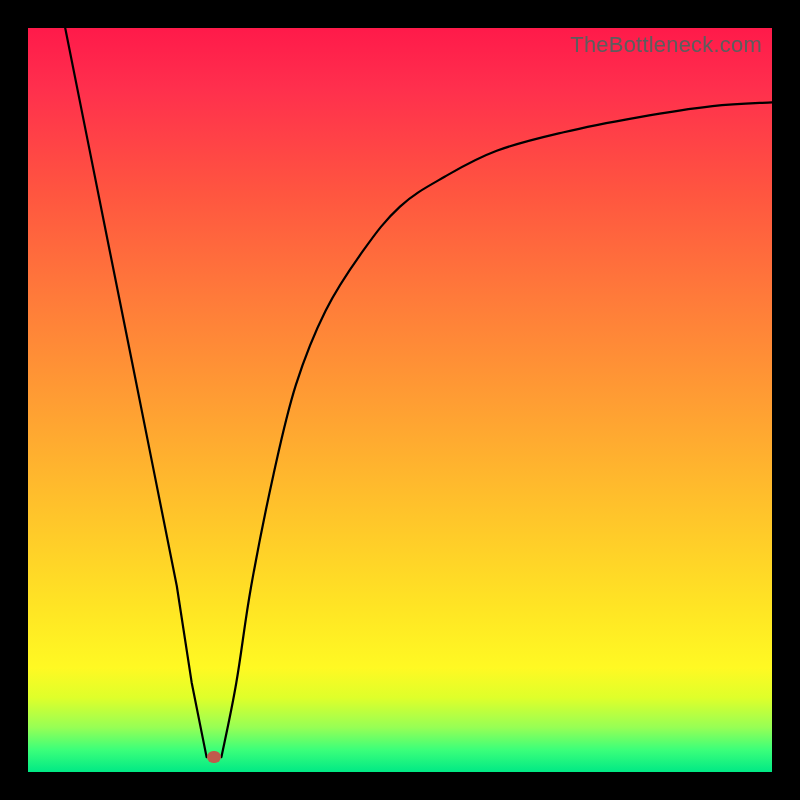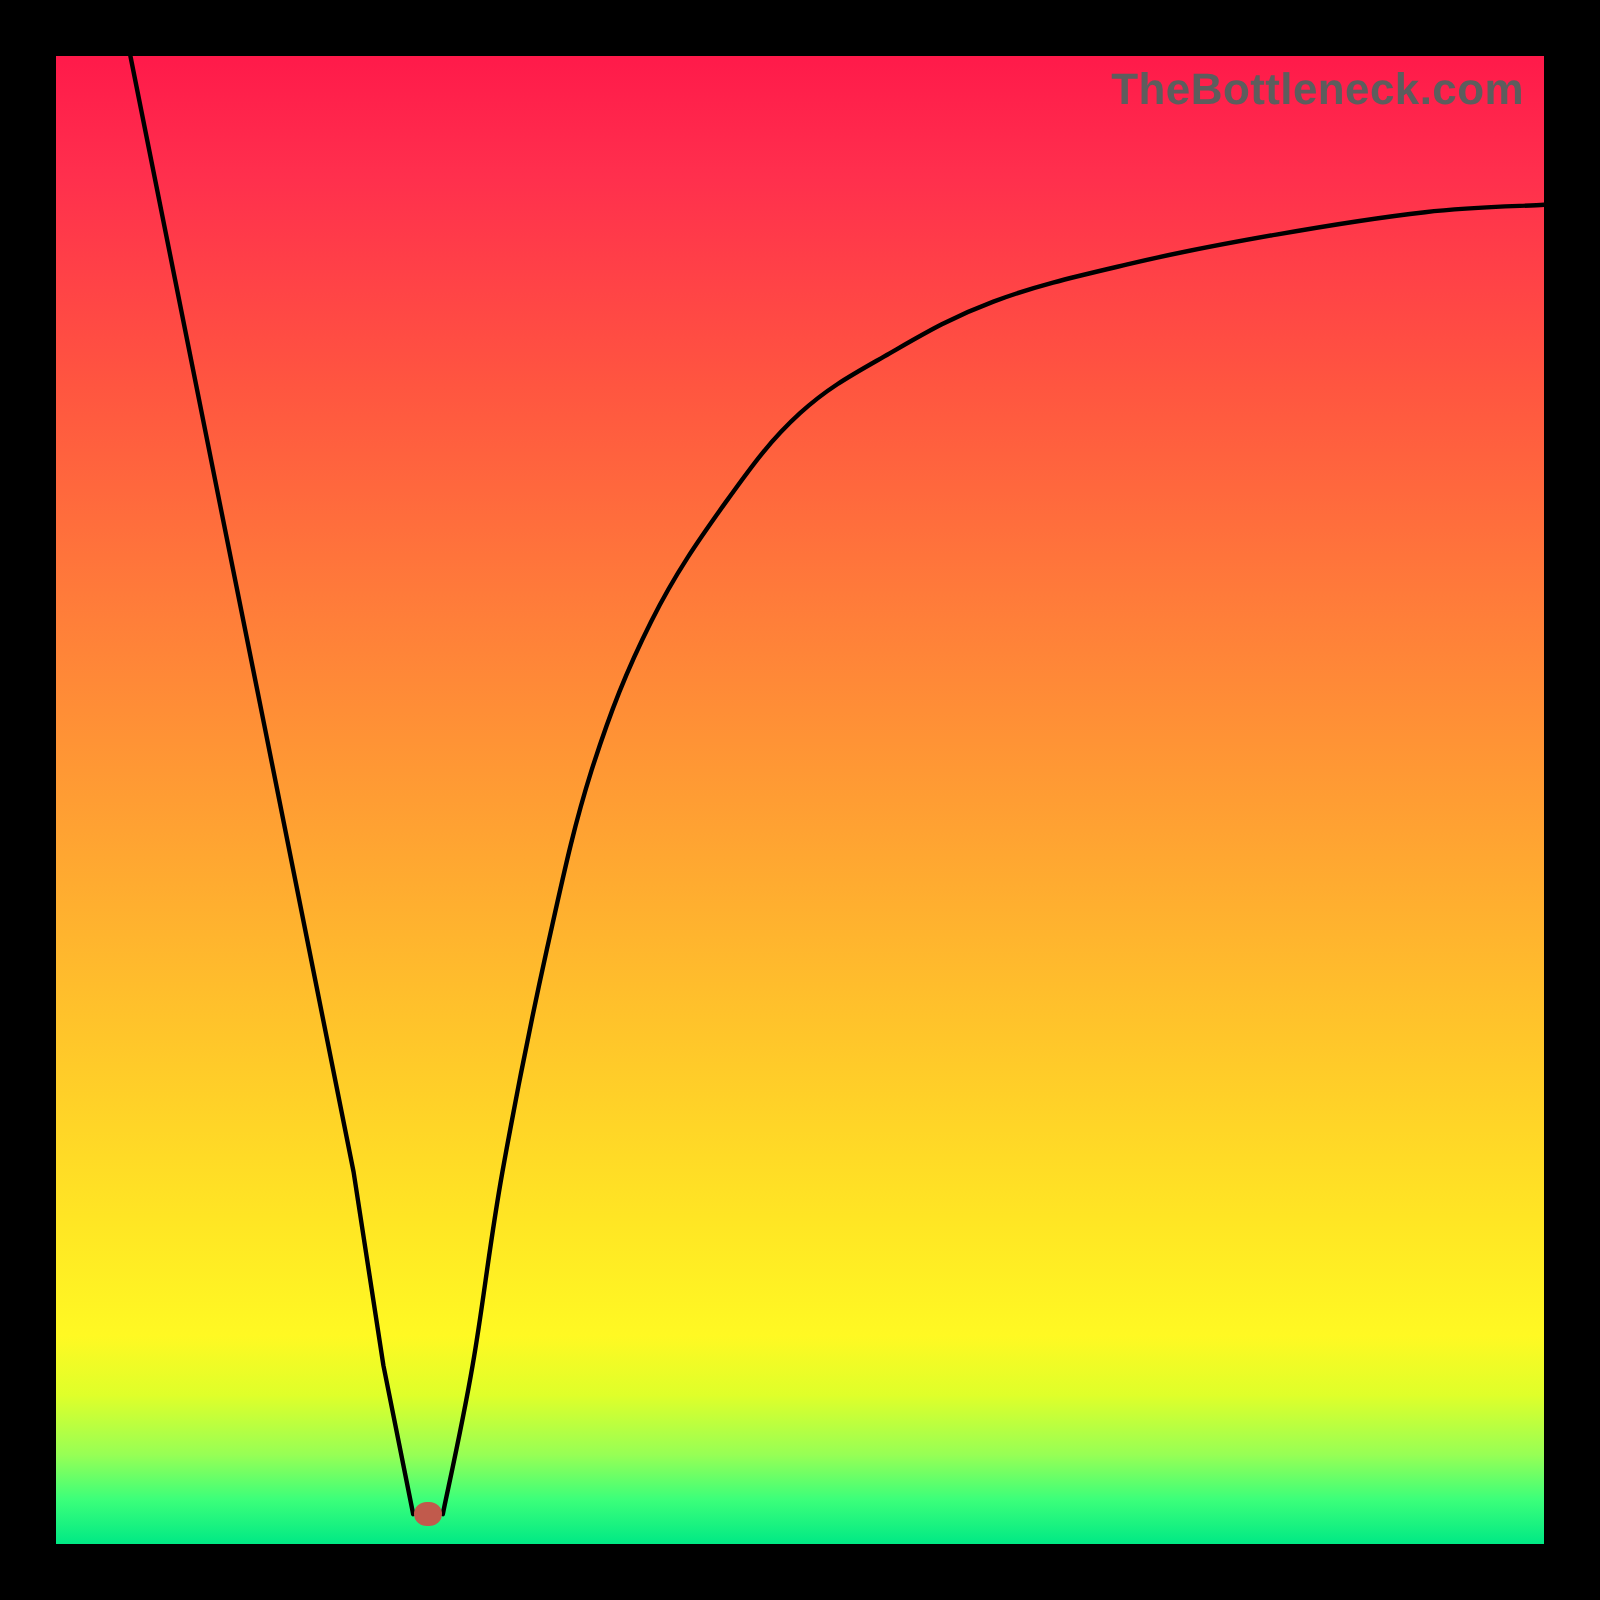--- a/index.html
+++ b/index.html
@@ -40,21 +40,21 @@
       #00e985 100%
     );
   }
   .watermark {
     position: absolute;
     top: 4px;
     right: 10px;
     color: #5d5d5d;
     font-size: 22px;
     letter-spacing: 0.2px;
-    font-weight: 700;
+    font-weight: 400;
     user-select: none;
   }
   svg.curve {
     position: absolute;
     left: 0;
     top: 0;
     width: 744px;
     height: 744px;
     overflow: visible;
   }

